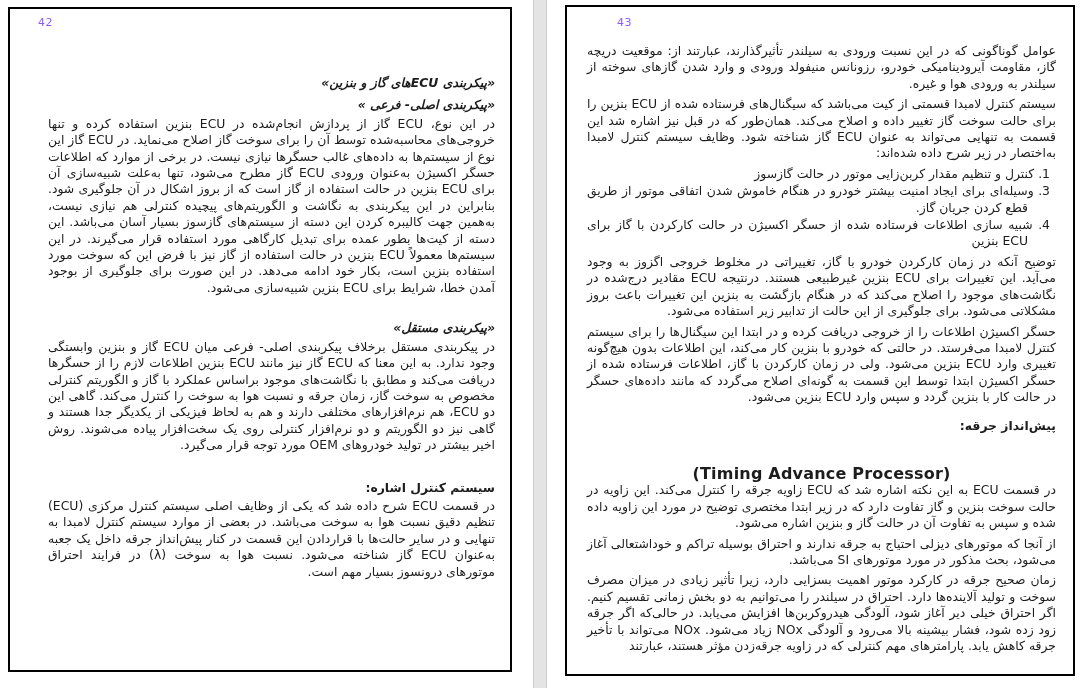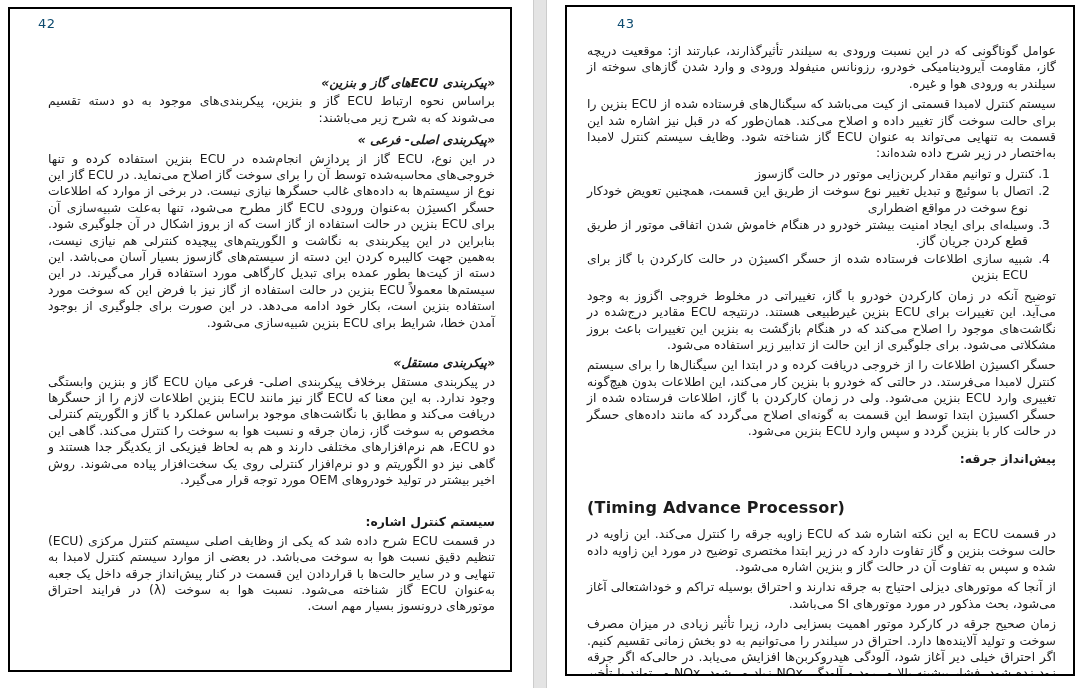--- a/index.html
+++ b/index.html
@@ -26,22 +26,22 @@
   .frame {
     position: absolute;
     border: 2px solid #000000;
     background: #ffffff;
     overflow: hidden;
   }
   .page-left  .frame { left: 8px;  top: 7px; width: 500px; height: 661px; }
   .page-right .frame { left: 18px; top: 5px; width: 506px; height: 667px; }
   .pagenum {
     position: absolute;
-    color: #0c4a6e;
-    font-size: 13px;
+    color: #8b5cf6;
+    font-size: 11px;
     letter-spacing: 0.5px;
   }
   .page-left  .pagenum { top: 7px;  left: 28px; }
   .page-right .pagenum { top: 9px;  left: 50px; }
   .content {
     direction: rtl;
     text-align: justify;
     color: #1c1c1c;
     font-size: 12.4px;
     line-height: 16.4px;
@@ -50,22 +50,22 @@
   .page-right .content { padding: 36px 17px 0 20px; }
   .para { margin: 0 0 4px 0; }
   .h-it { font-weight: bold; font-style: italic; margin: 6px 0 2px 0; }
   .h-it.sp { margin-top: 24px; }
   .h-b  { font-weight: bold; margin: 26px 0 2px 0; }
   .h-u  { font-weight: bold; margin: 12px 0 2px 0; }
   .h-en {
     font-weight: bold;
     font-size: 16px;
     direction: ltr;
-    text-align: left;
-    margin: 32px 0 10px 0;
+    text-align: center;
+    margin: 32px 0 0 0;
     letter-spacing: 0.2px;
   }
   .list { margin: 0 6px 4px 0; }
   .li { padding-right: 22px; text-indent: -22px; margin-bottom: 1px; }
   .li .num { display: inline; }
 </style>
 </head>
 <body>
 
 <div class="viewer">
@@ -73,21 +73,20 @@
   <div class="gutter"></div>
 
   <div class="page page-left">
     <div class="frame">
       <div class="pagenum">42</div>
       <div class="content">
 
         <div class="h-it">«پیکربندی ECUهای گاز و بنزین»</div>
 
 
-        <p class="para">براساس نحوه ارتباط ECU گاز و بنزین، پیکربندی‌های موجود به دو دسته تقسیم می‌شوند که به شرح زیر می‌باشند:</p>
 
         <div class="h-it">«پیکربندی اصلی- فرعی »</div>
 
         <p class="para">در این نوع، ECU گاز از پردازش انجام‌شده در ECU بنزین استفاده کرده و تنها خروجی‌های محاسبه‌شده توسط آن را برای سوخت گاز اصلاح می‌نماید. در ECU گاز این نوع از سیستم‌ها به داده‌های غالب حسگرها نیازی نیست. در برخی از موارد که اطلاعات حسگر اکسیژن به‌عنوان ورودی ECU گاز مطرح می‌شود، تنها به‌علت شبیه‌سازی آن برای ECU بنزین در حالت استفاده از گاز است که از بروز اشکال در آن جلوگیری شود. بنابراین در این پیکربندی به نگاشت و الگوریتم‌های پیچیده کنترلی هم نیازی نیست، به‌همین جهت کالیبره کردن این دسته از سیستم‌های گازسوز بسیار آسان می‌باشد. این دسته از کیت‌ها بطور عمده برای تبدیل کارگاهی مورد استفاده قرار می‌گیرند. در این سیستم‌ها معمولاً ECU بنزین در حالت استفاده از گاز نیز با فرض این که سوخت مورد استفاده بنزین است، بکار خود ادامه می‌دهد. در این صورت برای جلوگیری از بوجود آمدن خطا، شرایط برای ECU بنزین شبیه‌سازی می‌شود.</p>
 
         <div class="h-it sp">«پیکربندی مستقل»</div>
 
         <p class="para">در پیکربندی مستقل برخلاف پیکربندی اصلی- فرعی میان ECU گاز و بنزین وابستگی وجود ندارد. به این معنا که ECU گاز نیز مانند ECU بنزین اطلاعات لازم را از حسگرها دریافت می‌کند و مطابق با نگاشت‌های موجود براساس عملکرد با گاز و الگوریتم کنترلی مخصوص به سوخت گاز، زمان جرقه و نسبت هوا به سوخت را کنترل می‌کند. گاهی این دو ECU، هم نرم‌افزارهای مختلفی دارند و هم به لحاظ فیزیکی از یکدیگر جدا هستند و گاهی نیز دو الگوریتم و دو نرم‌افزار کنترلی روی یک سخت‌افزار پیاده می‌شوند. روش اخیر بیشتر در تولید خودروهای OEM مورد توجه قرار می‌گیرد.</p>
 
         <div class="h-b">سیستم کنترل اشاره:</div>
@@ -103,25 +102,21 @@
       <div class="pagenum">43</div>
       <div class="content">
 
         <p class="para">عوامل گوناگونی که در این نسبت ورودی به سیلندر تأثیرگذارند، عبارتند از: موقعیت دریچه گاز، مقاومت آیرودینامیکی خودرو، رزونانس منیفولد ورودی و وارد شدن گازهای سوخته از سیلندر به ورودی هوا و غیره.</p>
 
         <p class="para">سیستم کنترل لامبدا قسمتی از کیت می‌باشد که سیگنال‌های فرستاده شده از ECU بنزین را برای حالت سوخت گاز تغییر داده و اصلاح می‌کند. همان‌طور که در قبل نیز اشاره شد این قسمت به تنهایی می‌تواند به عنوان ECU گاز شناخته شود. وظایف سیستم کنترل لامبدا به‌اختصار در زیر شرح داده شده‌اند:</p>
 
         <div class="list">
           <div class="li">
             <span class="num">1.</span>
-            <span>کنترل و توانیم مقدار کربن‌زایی موتور در حالت گازسوز</span>
-          </div>
-          <div class="li">
-            <span class="num">2.</span>
-            <span>اتصال با سوئیچ و تبدیل تغییر نوع سوخت از طریق این قسمت، همچنین تعویض خودکار نوع سوخت در مواقع اضطراری</span>
+            <span>کنترل و تنظیم مقدار کربن‌زایی موتور در حالت گازسوز</span>
           </div>
           <div class="li">
             <span class="num">3.</span>
             <span>وسیله‌ای برای ایجاد امنیت بیشتر خودرو در هنگام خاموش شدن اتفاقی موتور از طریق قطع کردن جریان گاز.</span>
           </div>
           <div class="li">
             <span class="num">4.</span>
             <span>شبیه سازی اطلاعات فرستاده شده از حسگر اکسیژن در حالت کارکردن با گاز برای ECU بنزین</span>
           </div>
         </div>

